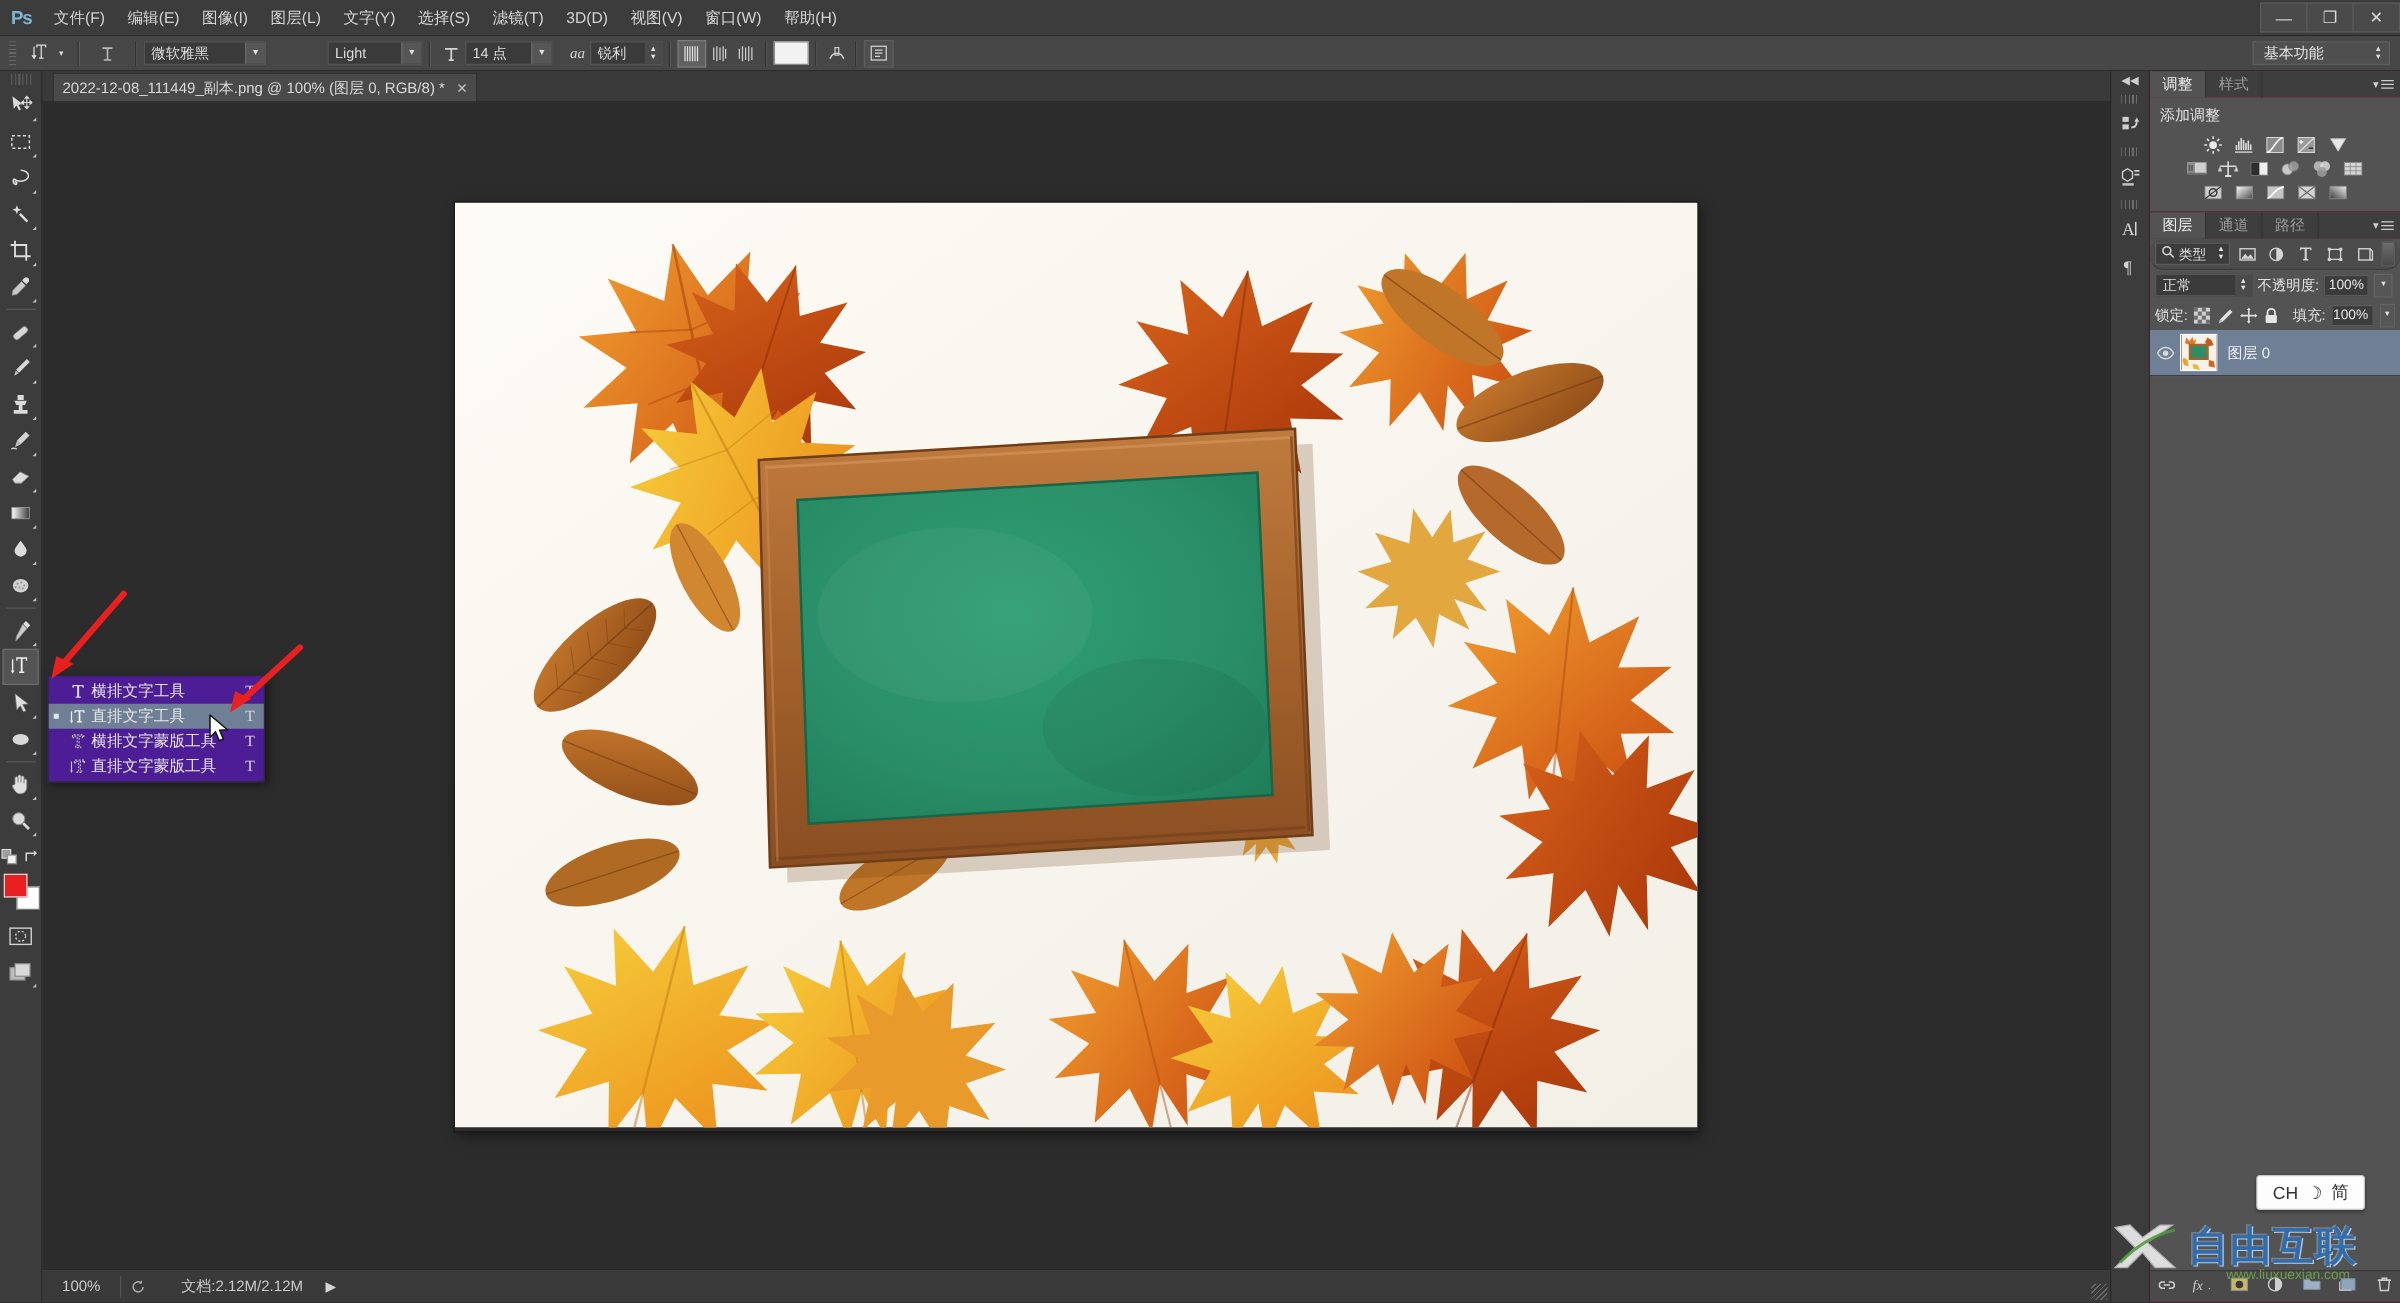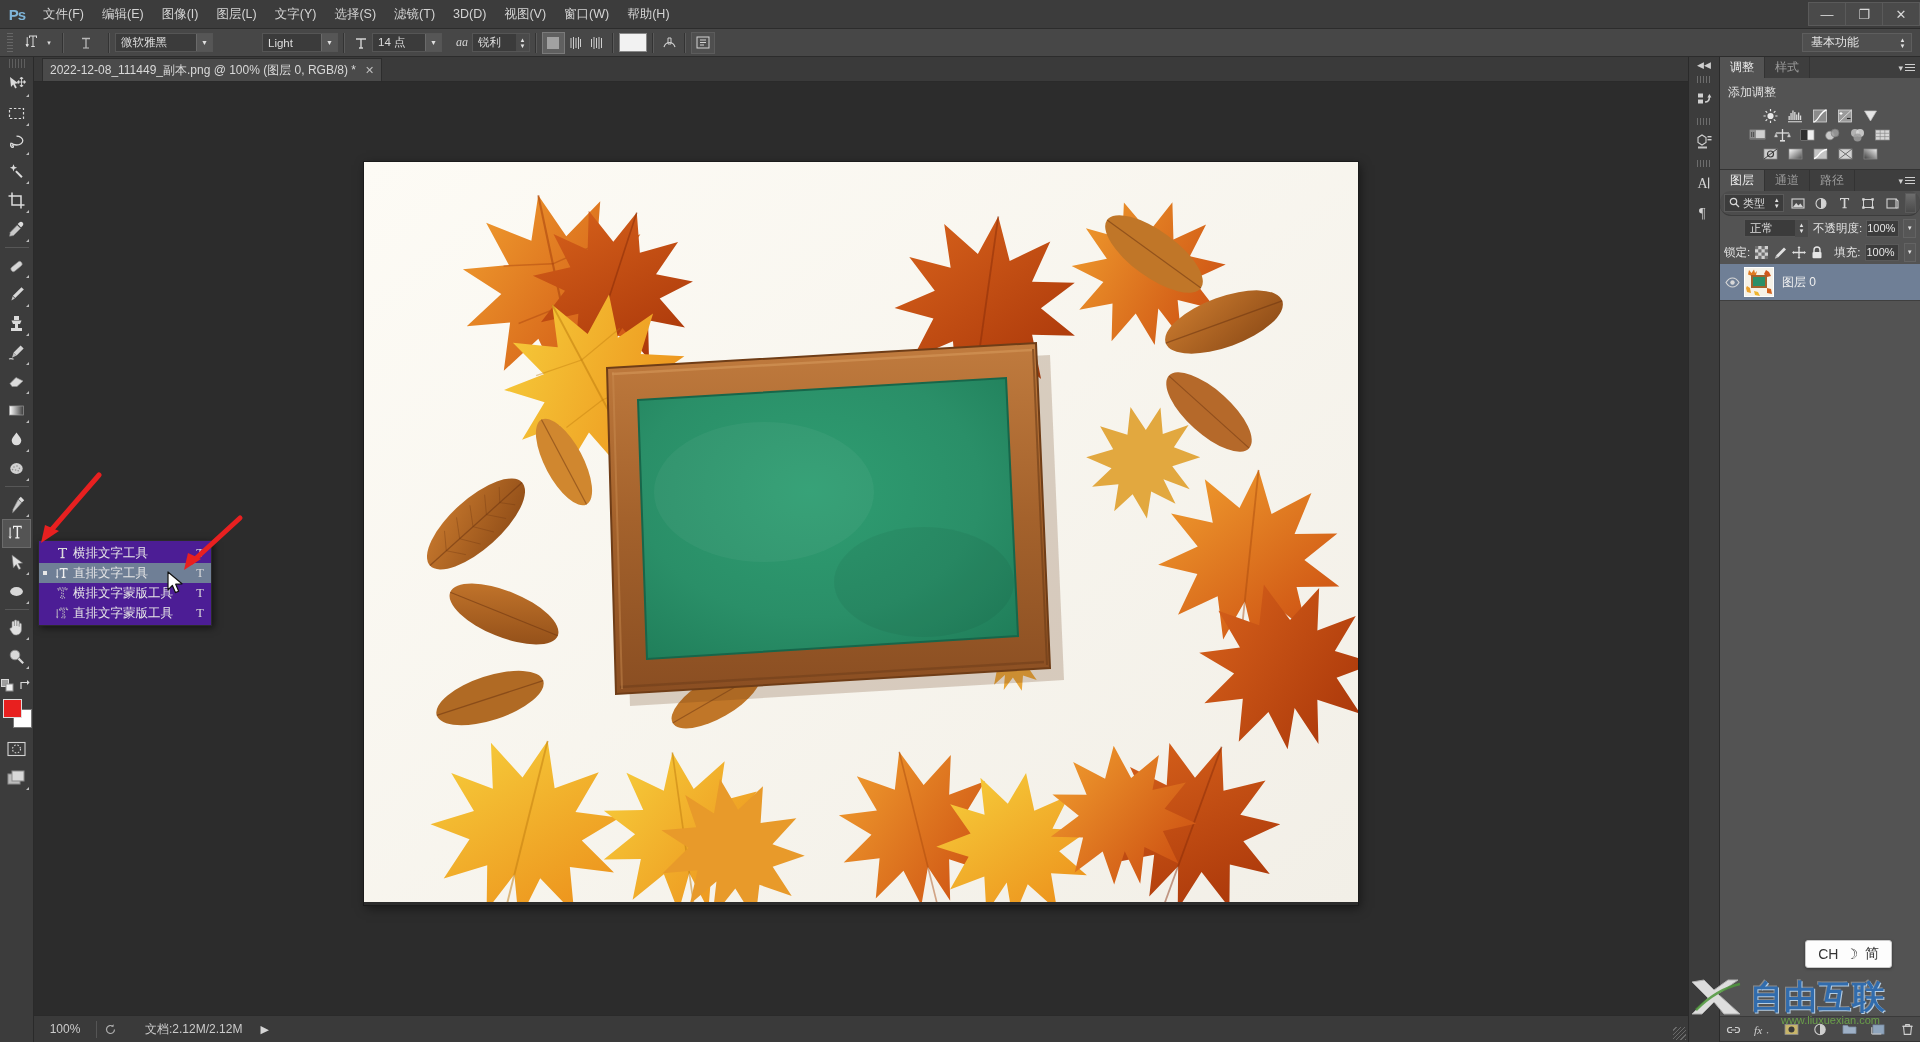--- a/index.html
+++ b/index.html
@@ -127,38 +127,38 @@
   .adjtitle{font-size:12px;color:#e0e0e0;padding:2px 0 5px 8px;}
   .adjrow{display:flex;justify-content:center;gap:6px;padding:1px 0;}
   .adjic{width:19px;height:17px;display:flex;align-items:center;justify-content:center;}
 
   .layersbody{background:#535353;}
   .filterrow{height:24px;display:flex;align-items:center;padding:0 4px;gap:4px;background:#4c4c4c;border-bottom:1px solid #3b3b3b;border-radius:11px;}
   .filterbox{width:62px;height:18px;background:#3c3c3c;border:1px solid #5a5a5a;display:flex;
     align-items:center;gap:3px;padding-left:4px;box-sizing:border-box;font-size:11px;color:#dedede;}
   .filt-ic{width:20px;height:18px;display:flex;align-items:center;justify-content:center;color:#d6d6d6;}
   .toggleSw{width:9px;height:18px;background:linear-gradient(#6d6d6d,#4a4a4a);border:1px solid #5a5a5a;margin-left:auto;}
-  .blendrow{height:24px;display:flex;align-items:center;padding:0 4px;gap:4px;margin-left:20px;}
+  .blendrow{height:24px;display:flex;align-items:center;padding:0 4px;gap:4px;}
   .blendsel{width:78px;}
   .lbl{font-size:11.5px;color:#e2e2e2;white-space:nowrap;}
   .numfield{width:36px;height:17px;background:#3c3c3c;border:1px solid #5a5a5a;
     color:#e6e6e6;font-size:11px;display:flex;align-items:center;justify-content:flex-end;padding-right:3px;box-sizing:border-box;}
   .miniarrow{width:13px;height:17px;background:#565656;border:1px solid #636363;
     display:flex;align-items:center;justify-content:center;font-size:6px;color:#e2e2e2;}
   .lockrow{height:24px;display:flex;align-items:center;padding:0 4px;gap:5px;}
   .lockic{width:15px;height:16px;display:flex;align-items:center;justify-content:center;}
   .layerlist{background:#535353;min-height:140px;}
   .layerrow{height:36px;display:flex;align-items:center;background:#6f7f96;border-bottom:1px solid #3f3f3f;}
   .eye{width:24px;display:flex;align-items:center;justify-content:center;}
   .lthumb{width:30px;height:30px;border:1px solid #fff;box-sizing:border-box;margin-right:8px;
     background:#1e1e1e;position:relative;overflow:hidden;}
   .lname{font-size:12px;color:#f0f0f0;}
   .panelfoot{height:24px;background:#4a4a4a;border-top:1px solid #3a3a3a;display:flex;
     align-items:center;justify-content:center;gap:13px;}
-  .pf-ic{width:16px;height:16px;display:flex;align-items:center;justify-content:center;color:#cfcfcf;}
+  .pf-ic{width:16px;height:16px;display:flex;align-items:flex-start;justify-content:center;color:#cfcfcf;}
 
   
   .arrow{position:absolute;z-index:70;pointer-events:none;}
   .cursor{position:absolute;z-index:80;pointer-events:none;}
   .ime{position:absolute;right:28px;top:940px;background:#fdfdfd;border:1px solid #c9c9c9;
     border-radius:3px;height:26px;display:flex;align-items:center;padding:0 12px;gap:7px;
     font-size:14px;color:#333;box-shadow:0 1px 3px rgba(0,0,0,.35);z-index:75;}
   .watermark{position:absolute;right:34px;bottom:22px;z-index:72;pointer-events:none;opacity:.92;
     display:flex;align-items:center;gap:4px;}
   .wm-text{font-size:33px;font-weight:bold;color:#2f6fb5;

